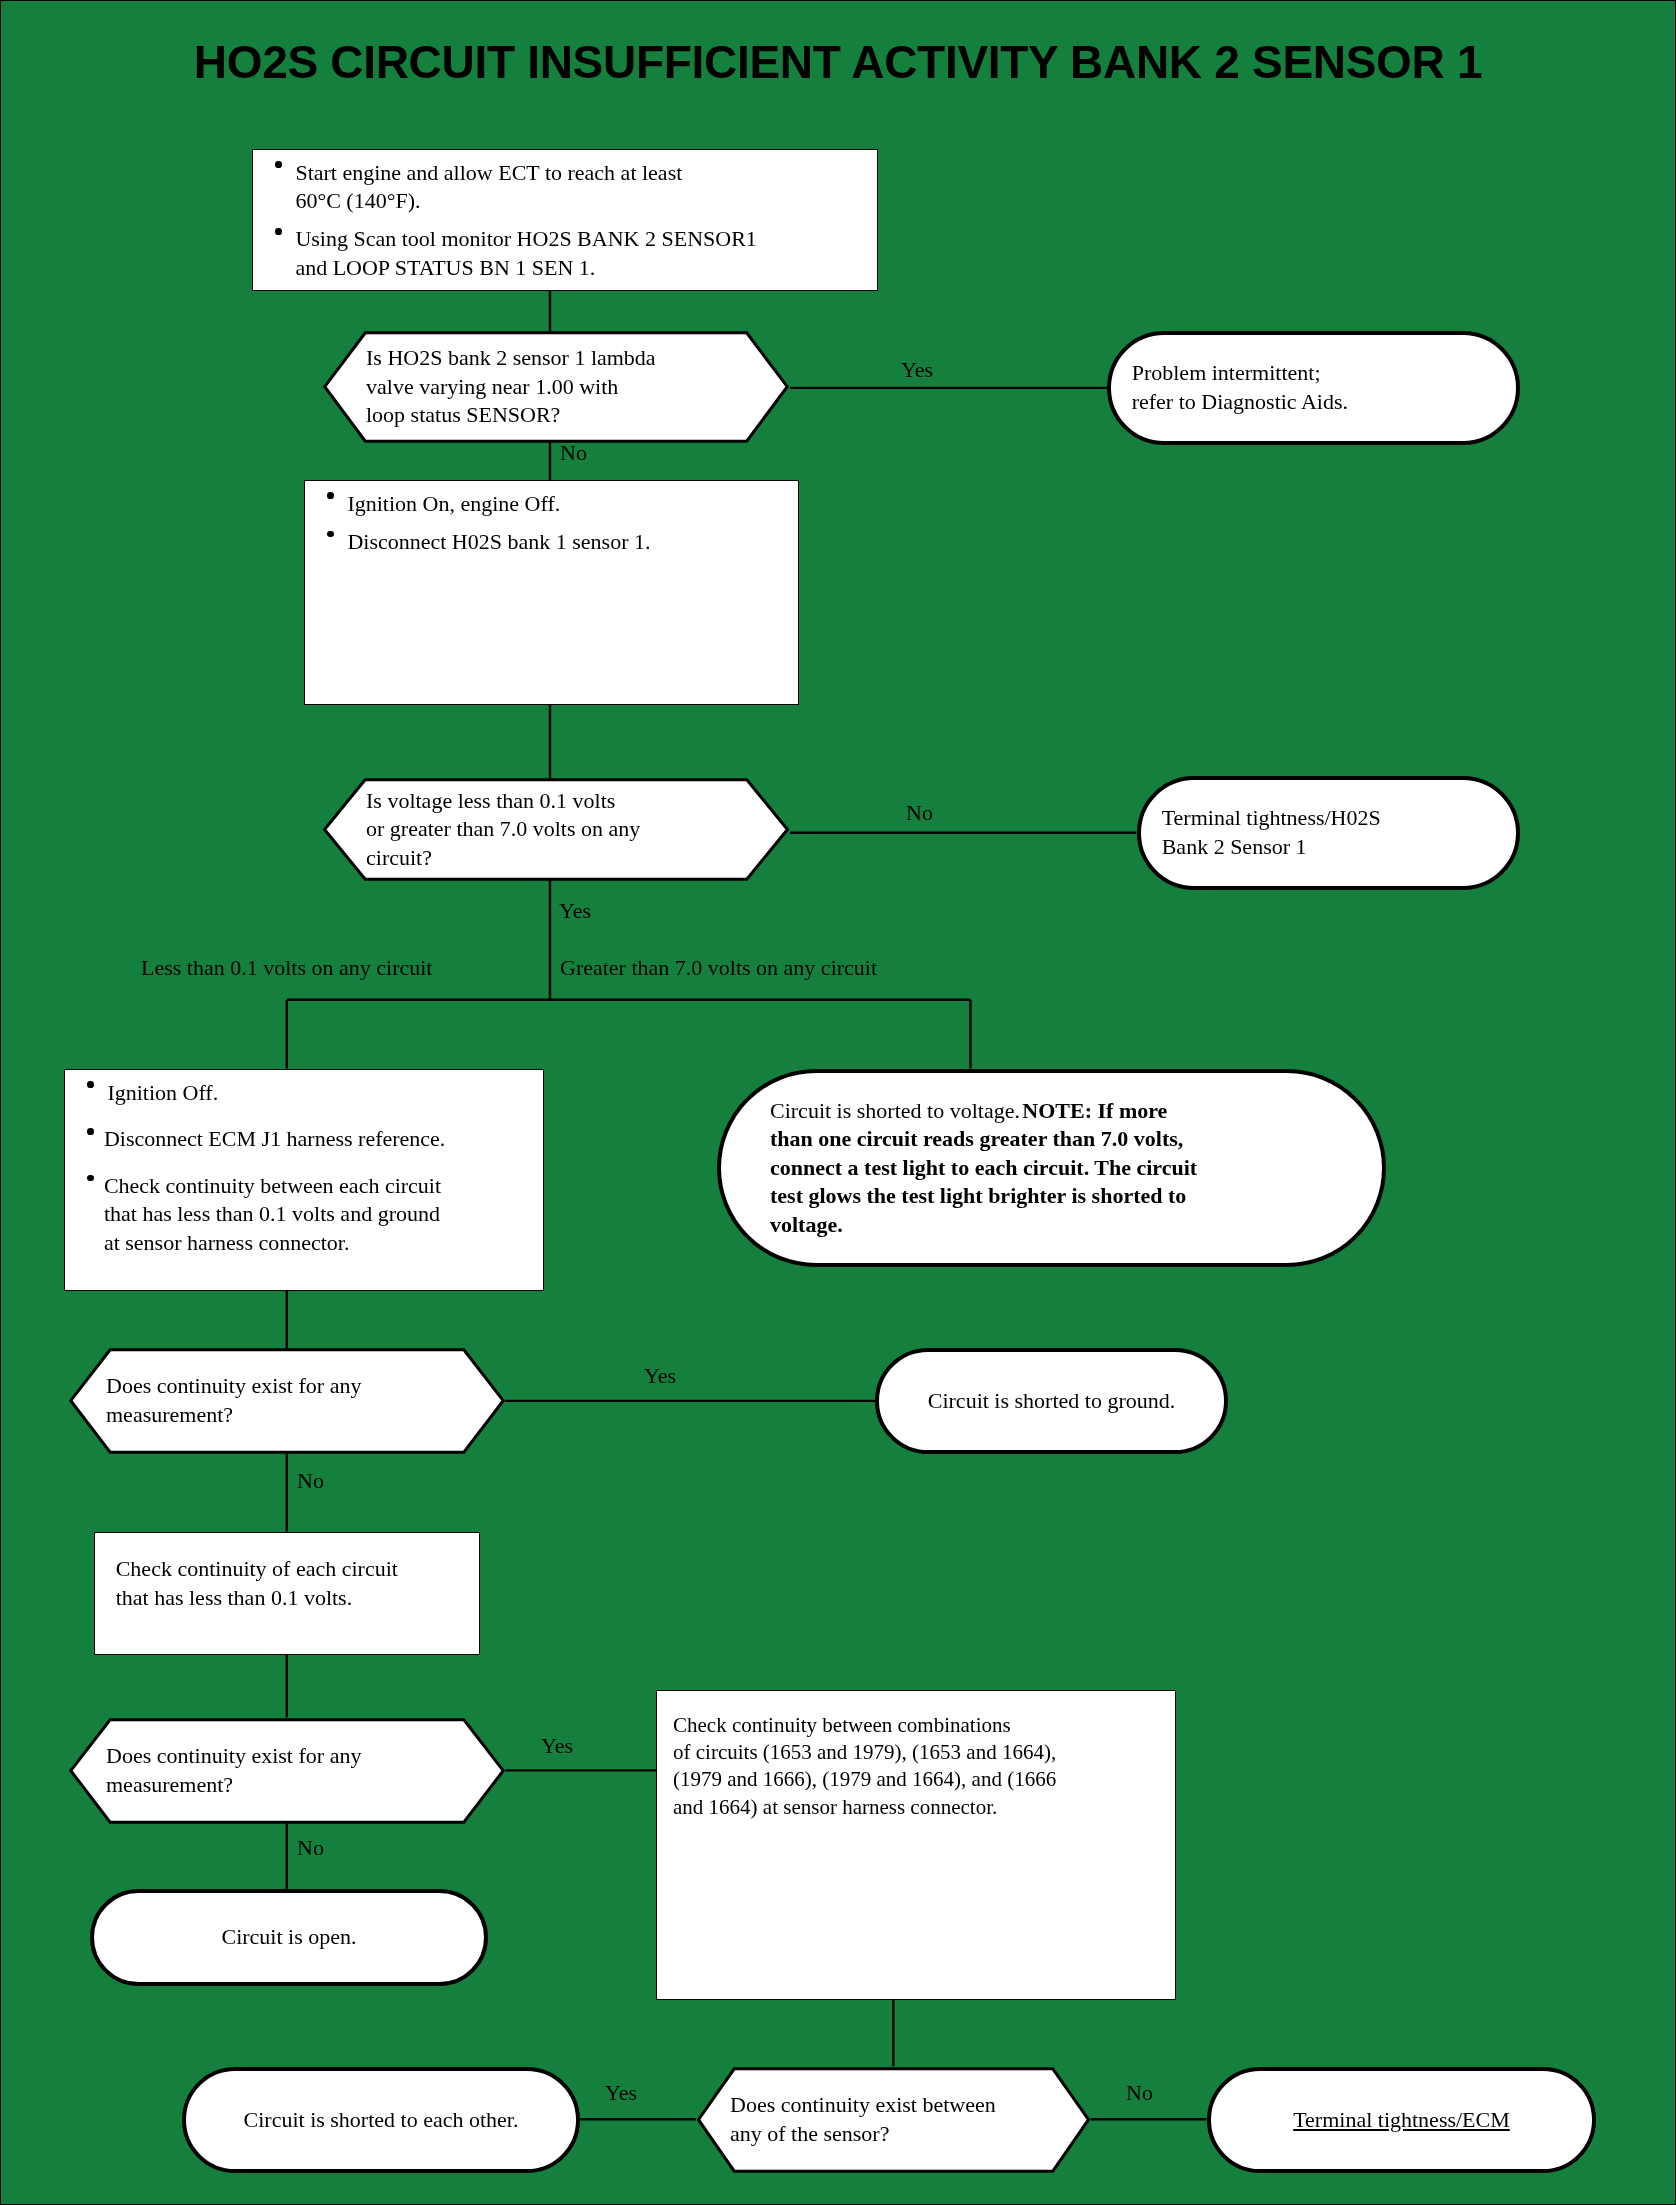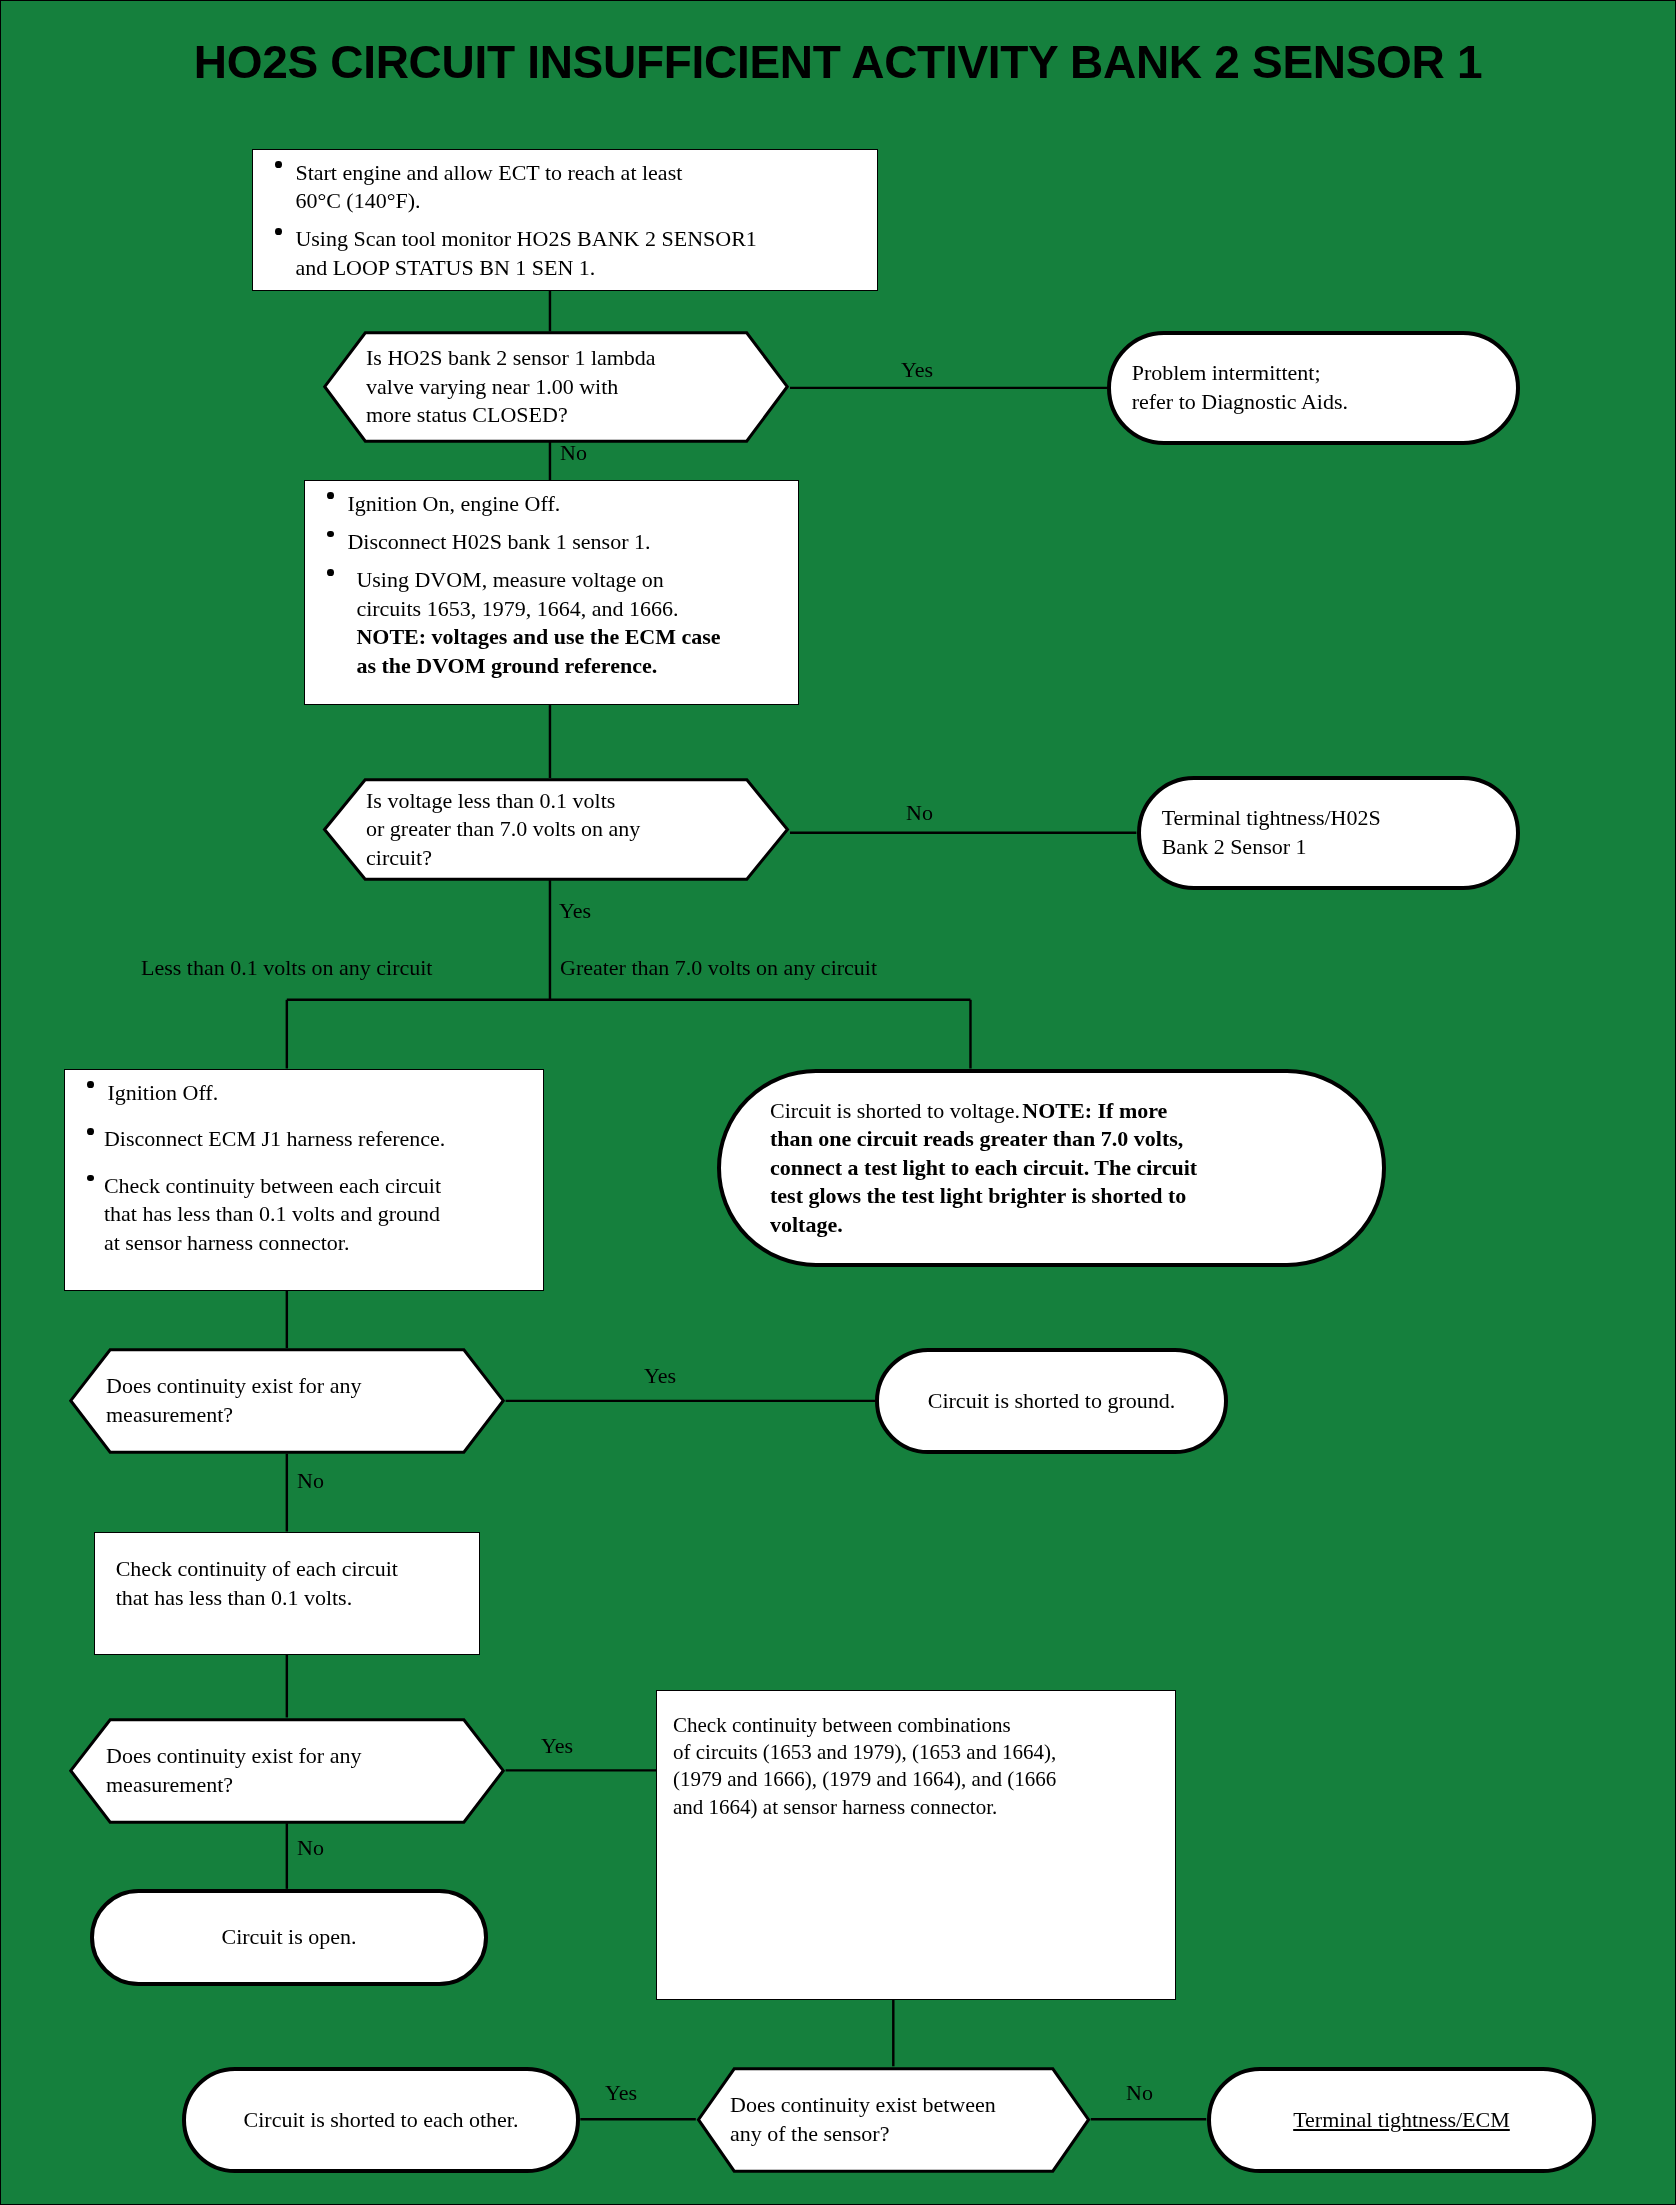--- a/index.html
+++ b/index.html
@@ -109,21 +109,21 @@
     </div>
   </div>
 
   <div class="node hexwrap" style="left:322px;top:331px;width:468px;height:112px;">
     <svg width="468" height="112" viewBox="0 0 770 185">
       <polygon points="70,3 700,3 767,92 700,182 70,182 3,92" fill="#fff" stroke="#000" stroke-width="5"></polygon>
     </svg>
     <div class="inner hexpad">
       <div class="txt">Is HO2S bank 2 sensor 1 lambda</div>
       <div class="txt">valve varying near 1.00 with</div>
-      <div class="txt">more status CLOSED?</div>
+      <div class="txt">loop status SENSOR?</div>
     </div>
   </div>
   <div class="edge-label" style="left:901px;top:359px;">Yes</div>
   <div class="edge-label" style="left:560px;top:442px;">No</div>
 
   <div class="node round" style="left:1107px;top:331px;width:413px;height:114px;">
     <div class="inner">
       <div class="txt">Problem intermittent;</div>
       <div class="txt">refer to Diagnostic Aids.</div>
     </div>
@@ -132,27 +132,20 @@
   <div class="node rect" style="left:304px;top:480px;width:495px;height:225px;">
     <div class="inner">
       <ul class="bul">
         <li>
           <span class="dot"></span>
           <span class="txt">Ignition On, engine Off.</span>
         </li>
         <li>
           <span class="dot"></span>
           <span class="txt">Disconnect H02S bank 1 sensor 1.</span>
-        </li>
-        <li style="padding-left:38px;">
-          <span class="dot"></span>
-          <span class="txt">Using DVOM, measure voltage on</span><br>
-          <span class="txt">circuits 1653, 1979, 1664, and 1666.</span><br>
-          <span class="txt b">NOTE: voltages and use the ECM case</span><br>
-          <span class="txt b">as the DVOM ground reference.</span>
         </li>
       </ul>
     </div>
   </div>
 
   <div class="node hexwrap" style="left:322px;top:778px;width:468px;height:103px;">
     <svg width="468" height="103" viewBox="0 0 770 170">
       <polygon points="70,3 700,3 767,85 700,167 70,167 3,85" fill="#fff" stroke="#000" stroke-width="5"></polygon>
     </svg>
     <div class="inner hexpad">

